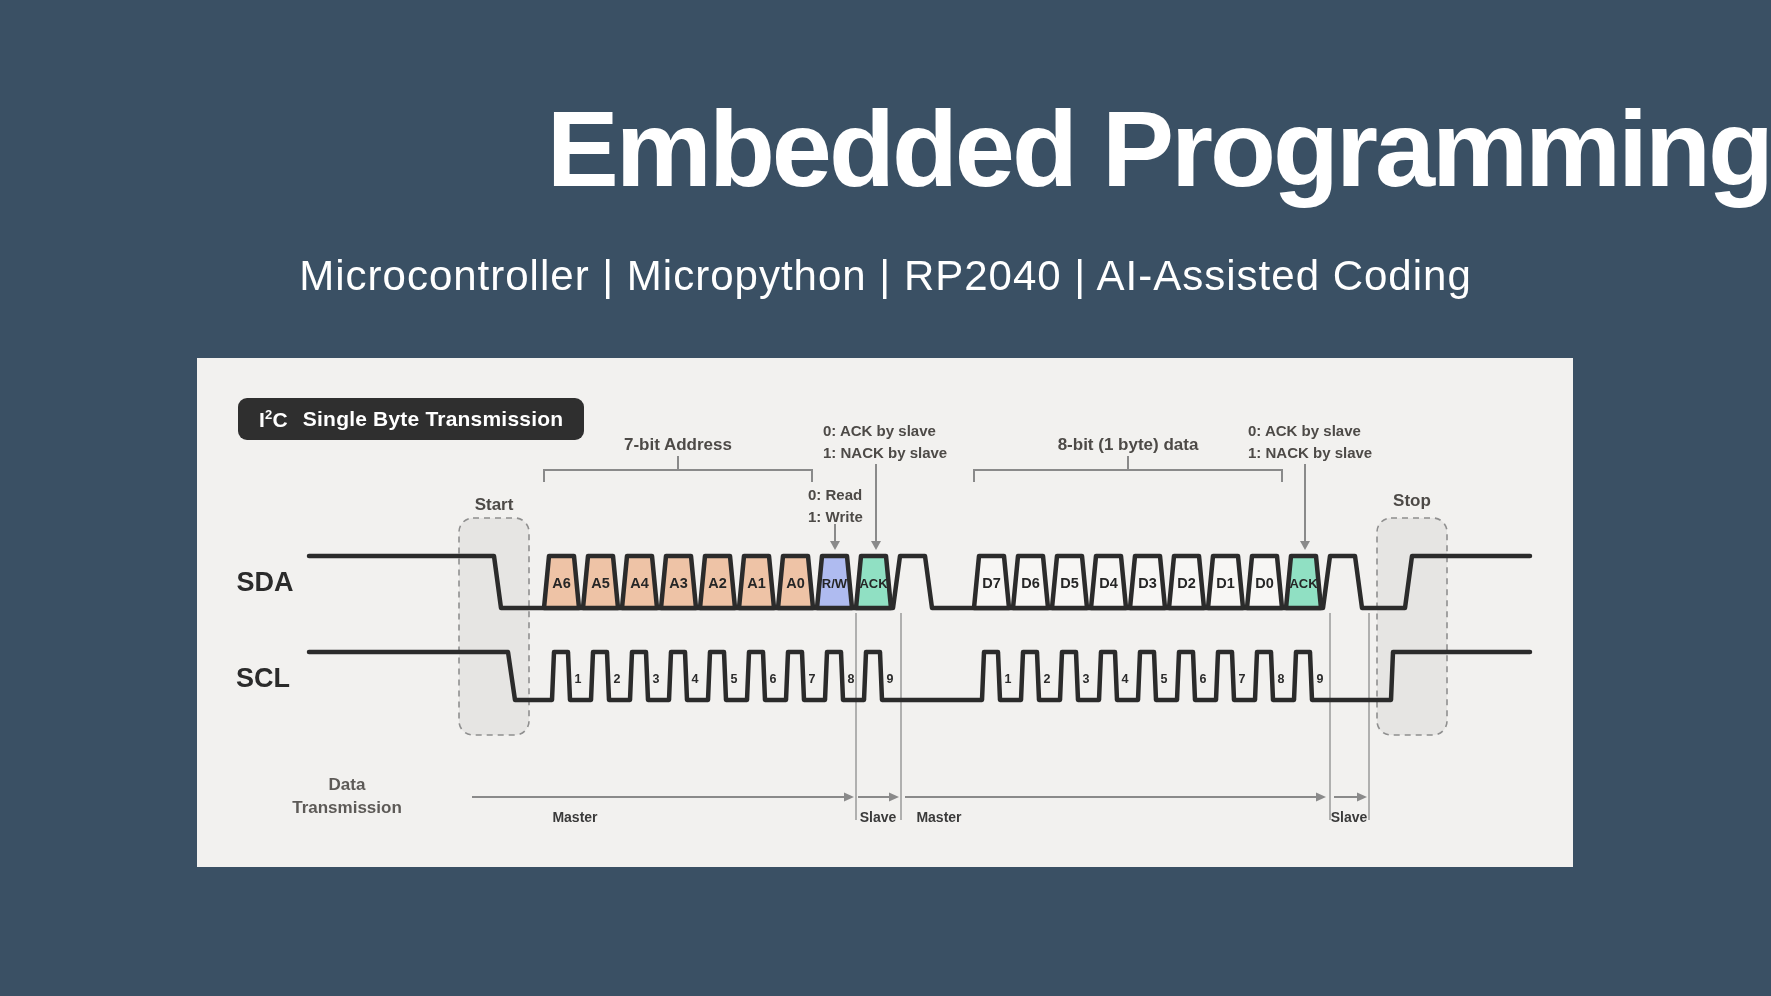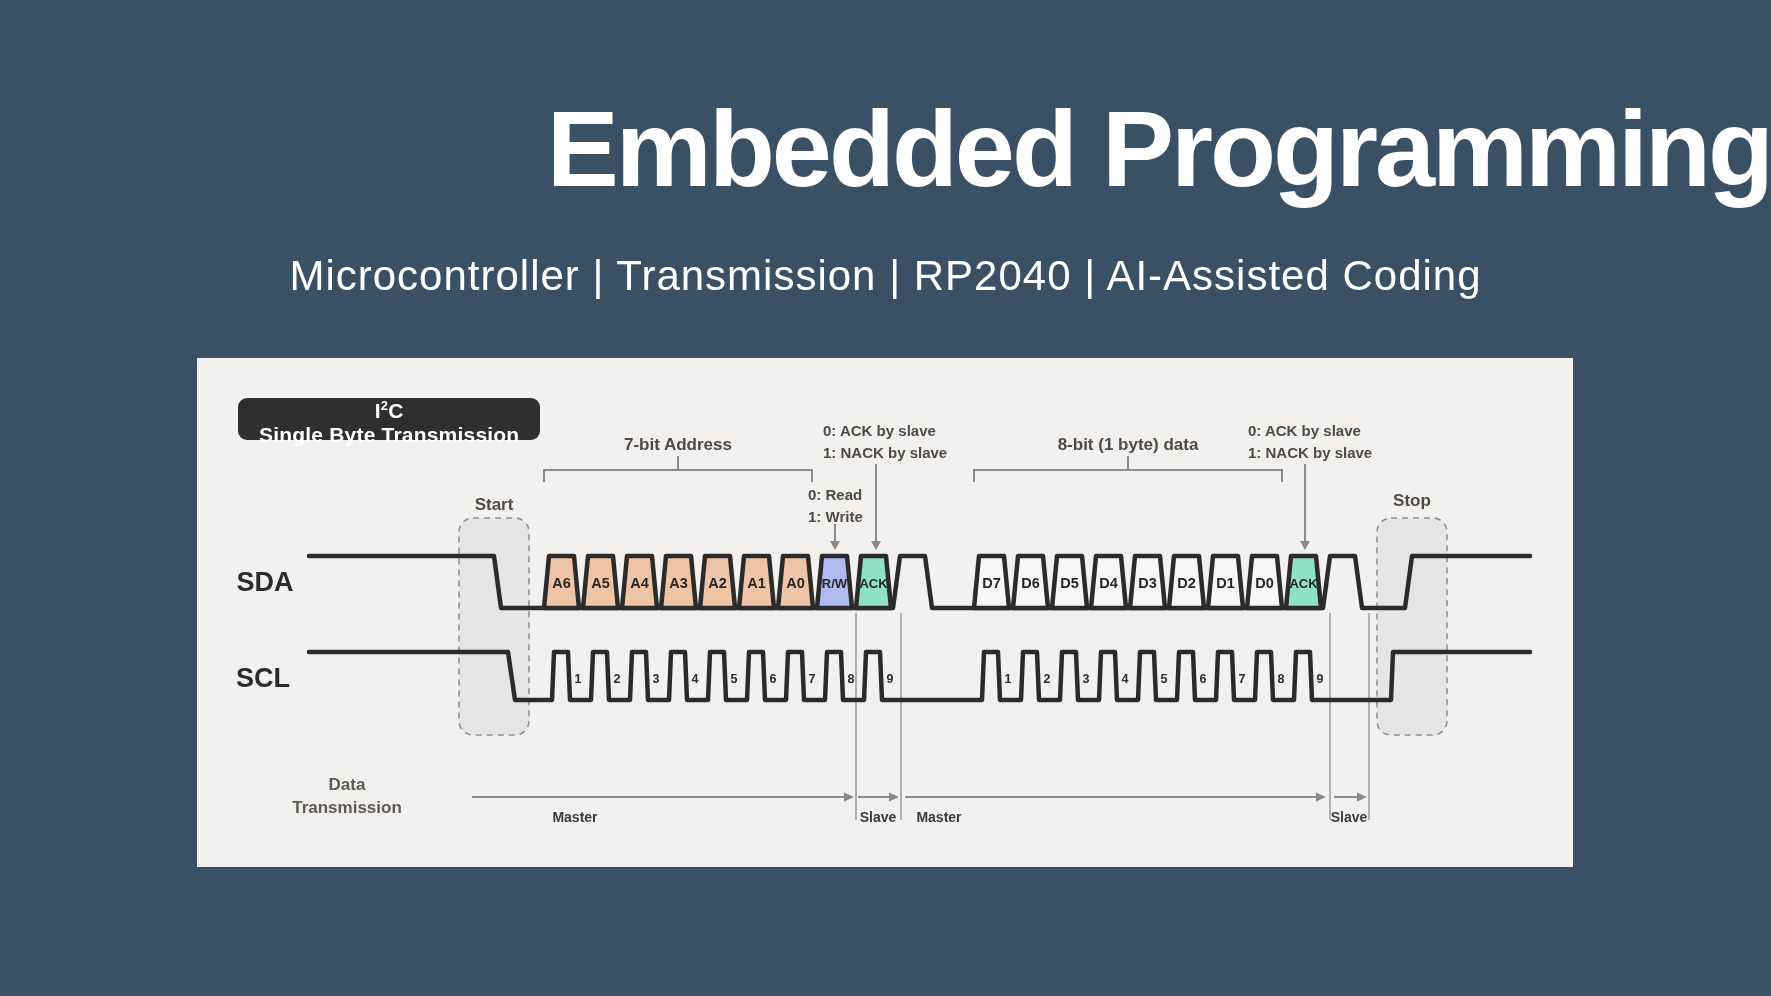--- a/index.html
+++ b/index.html
@@ -15,40 +15,40 @@
   }
   .card {
     position:absolute; left:197px; top:358px; width:1376px; height:509px;
   }
   .badge {
     position:absolute; left:41px; top:40px; height:42px; border-radius:9px;
     display:flex; align-items:center; padding:0 21px;
     color:#ffffff; font-size:21px; font-weight:700; letter-spacing:0.2px;
   }
   .badge sup { font-size:13px; font-weight:700; }
-  .badge-text { }
+  .badge-text { margin-left:15px; }
   .card svg { position:absolute; inset:0; width:100%; height:100%; }
   
   .row-label  { font-size:27px;  font-weight:700; fill:#2b2b2b; }
   .note       { font-size:17px;  font-weight:700; fill:#4d4a47; }
   .note-sm    { font-size:15px;  font-weight:700; fill:#4d4a47; }
   .seg-label  { font-size:14px;  font-weight:700; fill:#3a3a3a; }
   .dt-label   { font-size:17px;  font-weight:700; fill:#5d5a57; }
   .clock-num  { font-size:12.5px;font-weight:700; fill:#2b2b2b; }
   .bit-label  { font-size:14.5px;font-weight:700; fill:#262626; }
   .bit-label.small { font-size:13px; }
 </style>
 </head>
 <body style="background: rgb(58, 80, 100);">
 
 <div class="title">Embedded Programming</div>
-<div class="subtitle">Microcontroller | Transmission | RP2040 | AI-Assisted Coding</div>
+<div class="subtitle">Microcontroller | Micropython | RP2040 | AI-Assisted Coding</div>
 
 <div class="card" style="background: rgb(242, 241, 239);">
-  <div class="badge" style="background: rgb(47, 47, 47); flex-direction: column;">
+  <div class="badge" style="background: rgb(47, 47, 47);">
     <span class="chip"><span>I</span><sup>2</sup><span>C</span></span>
     <span class="badge-text">Single Byte Transmission</span>
   </div>
 
   <svg id="dsvg" viewBox="0 0 1376 509">
     <g id="layer-boxes">
         <rect x="262" y="160" width="70" height="217" rx="14" fill="#e6e5e3" stroke="#8f8f8f" stroke-width="1.6" stroke-dasharray="6 5"></rect>
         <rect x="1180" y="160" width="70" height="217" rx="14" fill="#e6e5e3" stroke="#8f8f8f" stroke-width="1.6" stroke-dasharray="6 5"></rect>
       </g>
     <g id="layer-guides">

